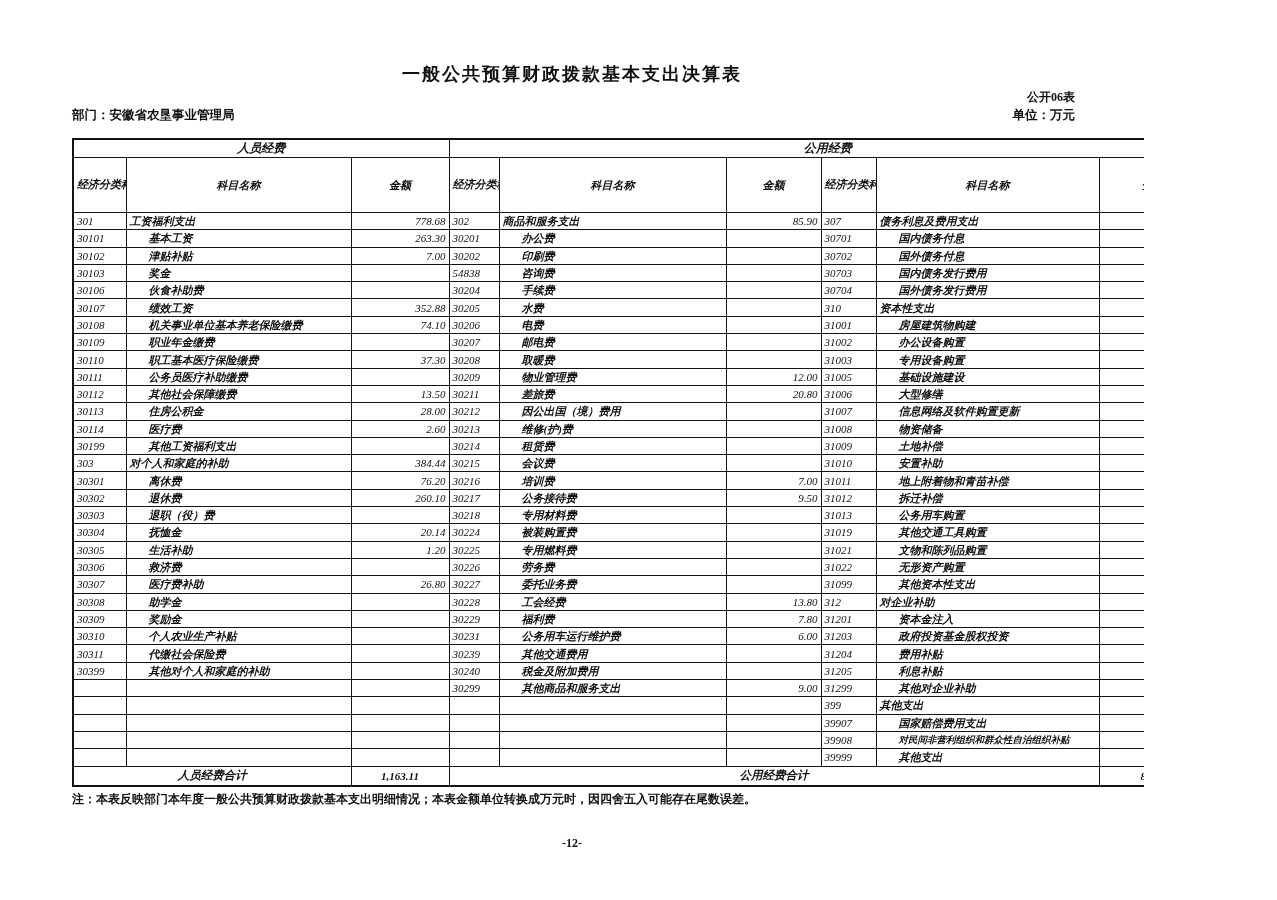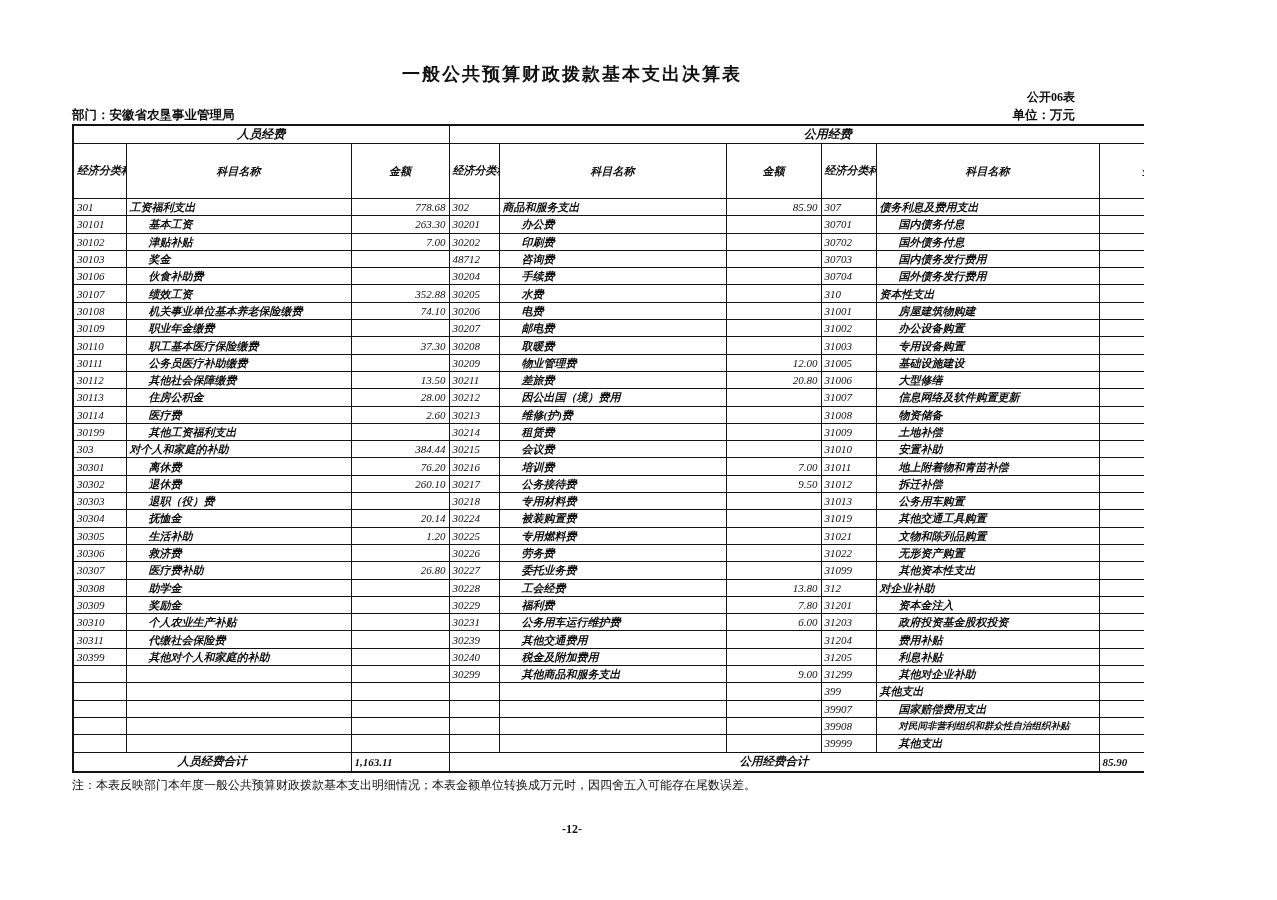--- a/index.html
+++ b/index.html
@@ -23,21 +23,21 @@
     text-align: right;
     margin: 3px 69px 0 0;
     font-size: 12px;
     font-weight: bold;
     padding-left: 27px;
   }
   .meta-row {
     display: flex;
     justify-content: space-between;
     align-items: flex-end;
-    margin: 1px 69px 0 72px;
+    margin: 1px 69px 14px 72px;
     font-size: 12.5px;
     font-weight: bold;
   }
 
   table.budget {
     border-collapse: collapse;
     table-layout: fixed;
     width: 1136px;
     margin-left: 72px;
     border: 2px solid #141414;
@@ -69,26 +69,26 @@
 
   tbody td { height: 16.3px; line-height: 16px; }
   td.code { text-align: left; }
   td.name { text-align: left; font-weight: bold; }
   td.name.sub { padding-left: 22px; }
   td.name.compact { font-size: 9.5px; }
   td.amt { text-align: right; padding-right: 4px; }
 
   tfoot td { height: 18px; font-weight: bold; }
   tfoot td.label { text-align: center; font-size: 11.5px; }
-  tfoot td.amt { text-align: left; }
+  tfoot td.amt { text-align: center; }
 
   .note {
     margin: 4px 8px 0 72px;
     font-size: 12px;
-    font-weight: normal;
+    font-weight: bold;
   }
   .page-number {
     text-align: center;
     margin-top: 28px;
     font-size: 12px;
     font-weight: bold;
   }
 </style>
 </head>
 <body>
@@ -161,21 +161,21 @@
           <td class="name sub">印刷费</td>
           <td class="amt"></td>
           <td class="code">30702</td>
           <td class="name sub">国外债务付息</td>
           <td class="amt"></td>
         </tr>
         <tr>
           <td class="code">30103</td>
           <td class="name sub">奖金</td>
           <td class="amt"></td>
-          <td class="code">48712</td>
+          <td class="code">54838</td>
           <td class="name sub">咨询费</td>
           <td class="amt"></td>
           <td class="code">30703</td>
           <td class="name sub">国内债务发行费用</td>
           <td class="amt"></td>
         </tr>
         <tr>
           <td class="code">30106</td>
           <td class="name sub">伙食补助费</td>
           <td class="amt"></td>

